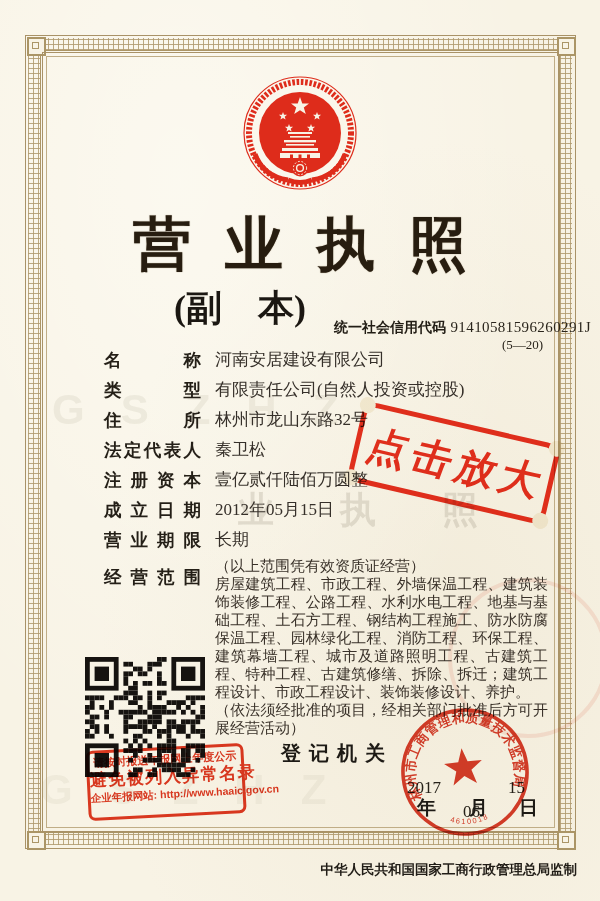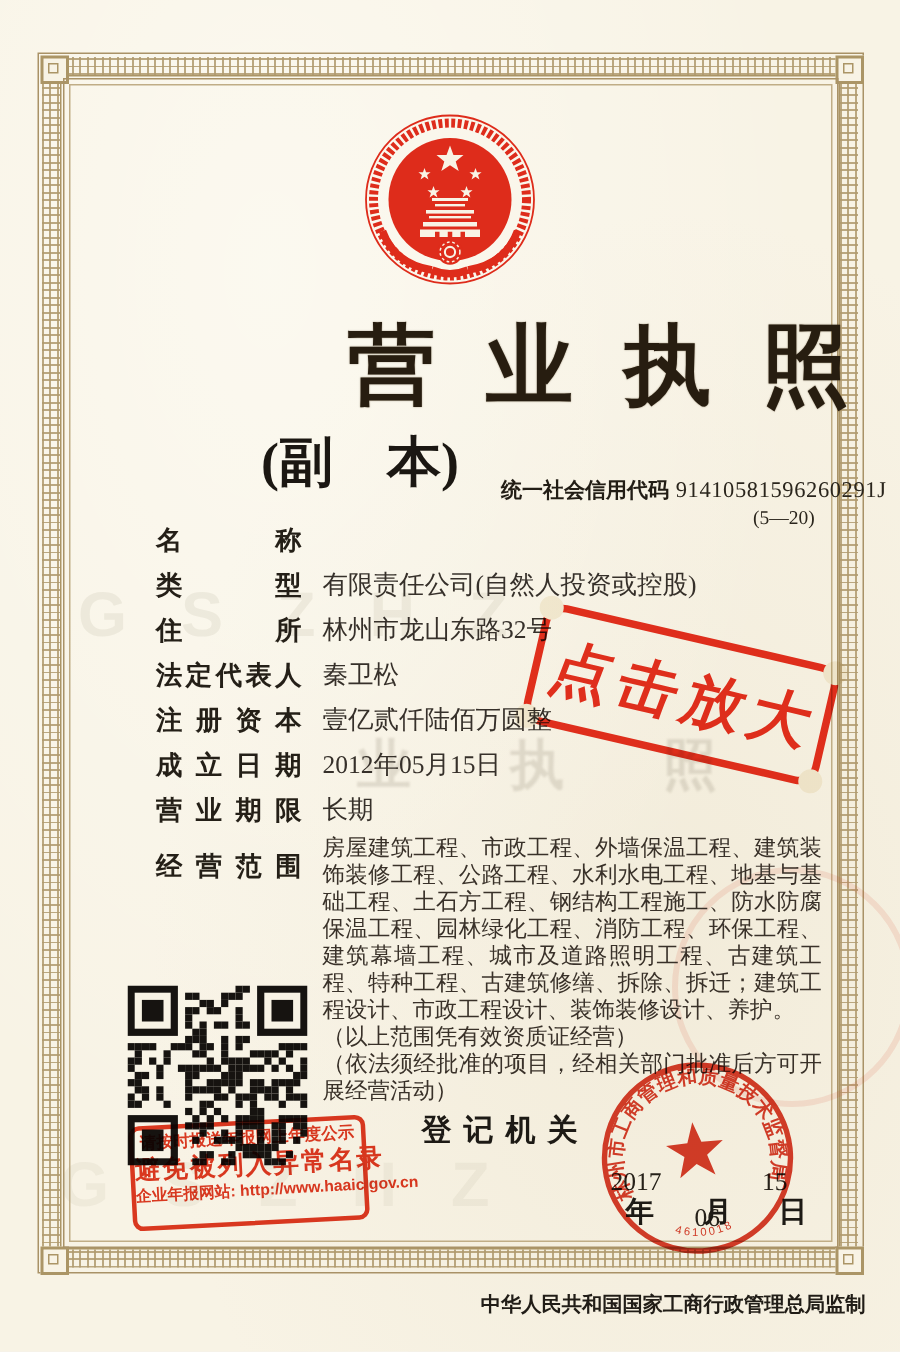--- a/index.html
+++ b/index.html
@@ -20,21 +20,21 @@
   .corner{position:absolute;width:15px;height:15px;border:2px solid #ab9566;background:#f8f3e5;}
   .corner i{position:absolute;left:3px;top:3px;width:5px;height:5px;border:1.5px solid #ab9566;display:block;}
   .frame-inner1{position:absolute;left:42px;top:52px;width:515px;height:778px;border:1.6px solid #a99267;}
   .frame-inner2{position:absolute;left:46px;top:56px;width:507px;height:770px;border:1px solid #c0ad86;}
   
   .wm-letters{position:absolute;font-weight:700;color:rgba(175,165,143,.16);font-size:42px;letter-spacing:36px;white-space:nowrap;}
   .wm-bleed{position:absolute;font-weight:800;color:rgba(128,118,98,.20);font-size:36px;letter-spacing:28px;filter:blur(.6px);white-space:nowrap;}
   .ghost-ring{position:absolute;left:448px;top:578px;width:152px;height:152px;border:4px solid rgba(216,62,40,.12);border-radius:50%;}
   
   .emblem{position:absolute;left:243px;top:76px;width:114px;height:118px;}
-  .title{position:absolute;left:0;top:212px;width:600px;text-align:right;font-size:58px;font-weight:900;
+  .title{position:absolute;left:0;top:212px;width:600px;text-align:center;font-size:58px;font-weight:900;
     color:#271d10;letter-spacing:34px;text-indent:34px;line-height:1.1;
     text-shadow:0 0 1px rgba(60,40,10,.6);}
   .subtitle{position:absolute;left:0;top:284px;width:480px;text-align:center;font-size:36px;font-weight:700;
     color:#1b1712;font-family:"Liberation Serif","DejaVu Serif",serif;}
   .credit-line{position:absolute;left:306px;top:318px;white-space:nowrap;margin-left:28px;}
   .credit-label{font-size:14px;font-weight:700;color:#221d15;}
   .credit-value{font-size:15px;color:#2a251c;font-family:"Liberation Serif","DejaVu Serif",serif;letter-spacing:.4px;}
   .form-number{position:absolute;left:502px;top:337px;font-size:13px;color:#2a251c;font-family:"Liberation Serif","DejaVu Serif",serif;}
   
   .fields{position:absolute;left:104px;top:347px;width:444px;}
@@ -137,20 +137,21 @@
     <span class="credit-value">91410581596260291J</span>
   </div>
   <div class="form-number">(5—20)</div>
 
   <div class="fields">
     <div class="row">
       <div class="lbl">
           <span>名</span>
           <span>称</span>
         </div>
+      <div class="val">河南安居建设有限公司</div>
     </div>
     <div class="row">
       <div class="lbl">
           <span>类</span>
           <span>型</span>
         </div>
       <div class="val">有限责任公司(自然人投资或控股)</div>
     </div>
     <div class="row">
       <div class="lbl">
@@ -197,22 +198,22 @@
       <div class="val">长期</div>
     </div>
     <div class="row row-scope">
       <div class="lbl">
           <span>经</span>
           <span>营</span>
           <span>范</span>
           <span>围</span>
         </div>
       <div class="scope">
+        <p>（以上范围凭有效资质证经营）</p>
         <p>房屋建筑工程、市政工程、外墙保温工程、建筑装饰装修工程、公路工程、水利水电工程、地基与基础工程、土石方工程、钢结构工程施工、防水防腐保温工程、园林绿化工程、消防工程、环保工程、建筑幕墙工程、城市及道路照明工程、古建筑工程、特种工程、古建筑修缮、拆除、拆迁；建筑工程设计、市政工程设计、装饰装修设计、养护。</p>
-        <p>（以上范围凭有效资质证经营）</p>
         <p>（依法须经批准的项目，经相关部门批准后方可开展经营活动）</p>
       </div>
     </div>
   </div>
 
   <svg class="qr" id="qr-svg" viewBox="0 0 120 120">
       <rect x="72" y="0" width="4.8" height="4.8" fill="#161310"></rect>
       <rect x="76.8" y="0" width="4.8" height="4.8" fill="#161310"></rect>
       <rect x="38.4" y="4.8" width="4.8" height="4.8" fill="#161310"></rect>
       <rect x="43.199999999999996" y="4.8" width="4.8" height="4.8" fill="#161310"></rect>

